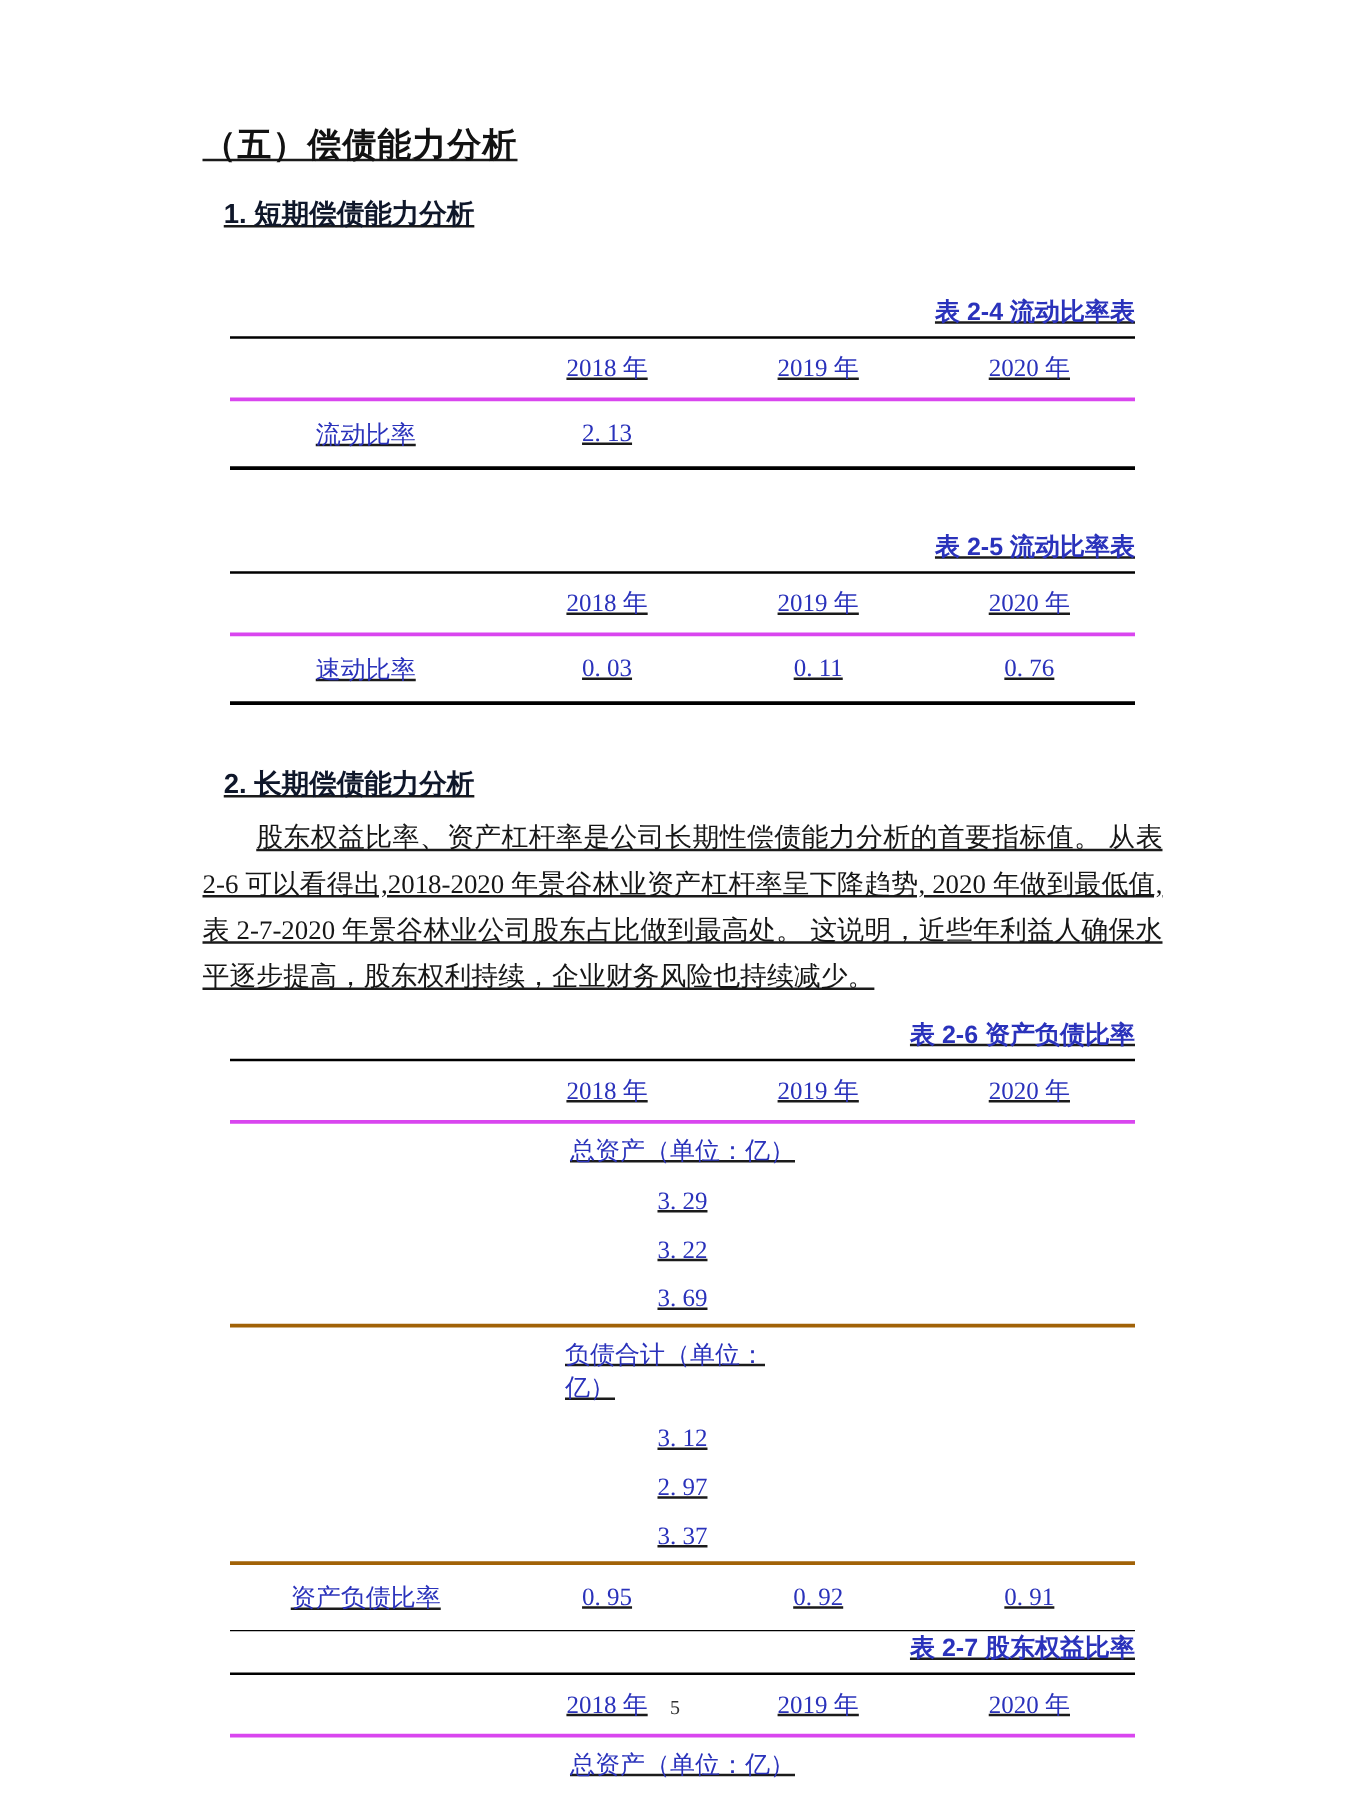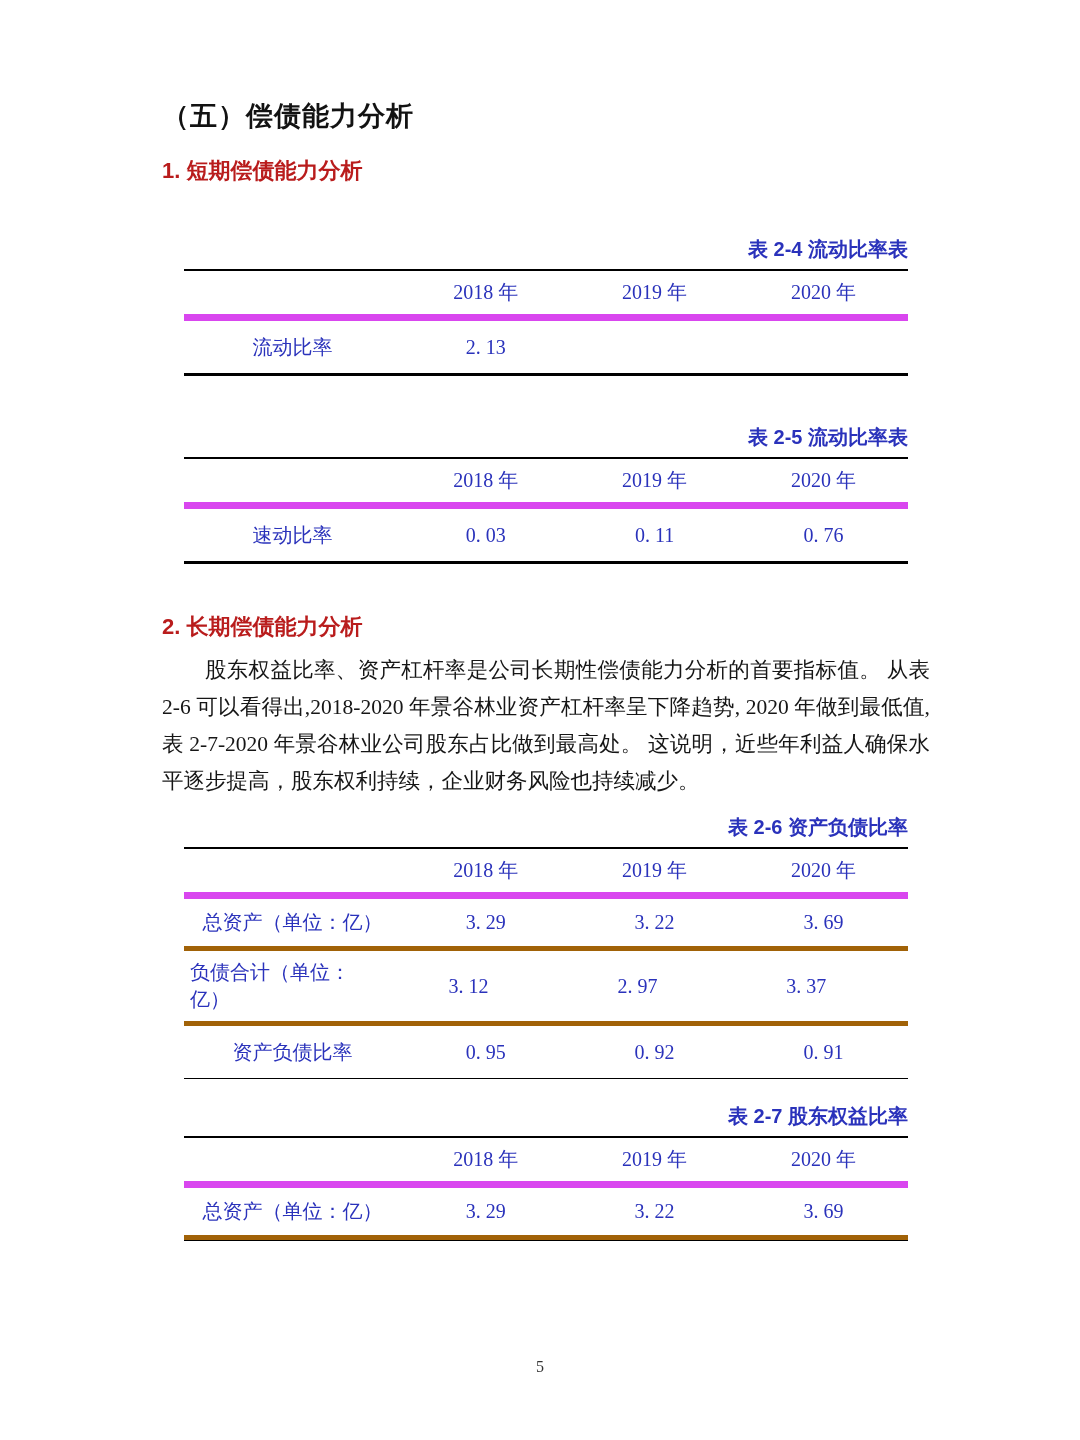--- a/index.html
+++ b/index.html
@@ -3,47 +3,49 @@
 <meta charset="utf-8">
 <style>
   * { margin:0; padding:0; box-sizing:border-box; }
   html,body { background:#ffffff; }
   .page {
     width:1080px; height:1440px; background:#ffffff; margin:0 auto;
     position:relative; overflow:hidden;
     font-family:"Liberation Serif","DejaVu Serif",serif;
     color:#1b1b1b;
     padding:98px 150px 0 162px;
+    text-decoration:underline;
   }
   .doc-title {
     font-family:"Liberation Sans","DejaVu Sans",sans-serif;
     font-weight:bold; font-size:27px; color:#121212;
     letter-spacing:1px; margin-bottom:22px;
   }
   .sec-heading {
     font-family:"Liberation Sans","DejaVu Sans",sans-serif;
-    font-weight:bold; font-size:22px; color:#b91c1c;
+    font-weight:bold; font-size:22px; color:#0f172a;
     margin-bottom:10px;
+    margin-left:17px;
   }
   .para {
     font-size:21.5px; line-height:37px; text-align:justify;
     text-indent:2em; color:#161616;
   }
   .t-caption {
     font-family:"Liberation Sans","DejaVu Sans",sans-serif;
     font-weight:bold; font-size:20px; color:#2a32bb;
     text-align:right; margin:0 auto 6px auto; width:724px;
   }
   .doc-table { width:724px; margin:0 auto; }
   .t-grid { border-top:2px solid #000; border-bottom:3px solid #000; }
   .t-grid.thin-bottom { border-bottom:1.5px solid #000; }
   .t-row { display:flex; align-items:center; }
-  .t-row.t-head { border-bottom:7px solid #d946ef; min-height:50px; }
+  .t-row.t-head { border-bottom:3px solid #d946ef; min-height:50px; }
   .t-row.t-body { min-height:52px; }
-  .t-row.t-body.sep { border-bottom:5px solid #a16207; }
+  .t-row.t-body.sep { border-bottom:3px solid #a16207;flex-direction:column; }
   .t-cell {
     font-size:20px; color:#2a32bb; text-align:center;
     padding:8px 4px;
   }
   .t-cell.lbl { width:30%; }
   .t-cell.val { width:23.333%; }
   .t-cell.lbl.wrap { padding-left:6px; text-align:left; max-width:200px; }
   .gap-sm { height:14px; }
   .gap-md { height:40px; }
   .gap-lg { height:48px; }
@@ -129,21 +131,21 @@
       </div>
       <div class="t-row t-body">
         <div class="t-cell lbl">资产负债比率</div>
         <div class="t-cell val">0. 95</div>
         <div class="t-cell val">0. 92</div>
         <div class="t-cell val">0. 91</div>
       </div>
     </div>
   </div>
 
-  <div class="t-caption" style="margin-top:24px;">表 2-7  股东权益比率</div>
+  <div class="t-caption" style="margin-top:0;">表 2-7  股东权益比率</div>
   <div class="doc-table">
     <div class="t-grid thin-bottom">
       <div class="t-row t-head">
         <div class="t-cell lbl"></div>
         <div class="t-cell val">2018 年</div>
         <div class="t-cell val">2019 年</div>
         <div class="t-cell val">2020 年</div>
       </div>
       <div class="t-row t-body sep">
         <div class="t-cell lbl">总资产（单位：亿）</div>

